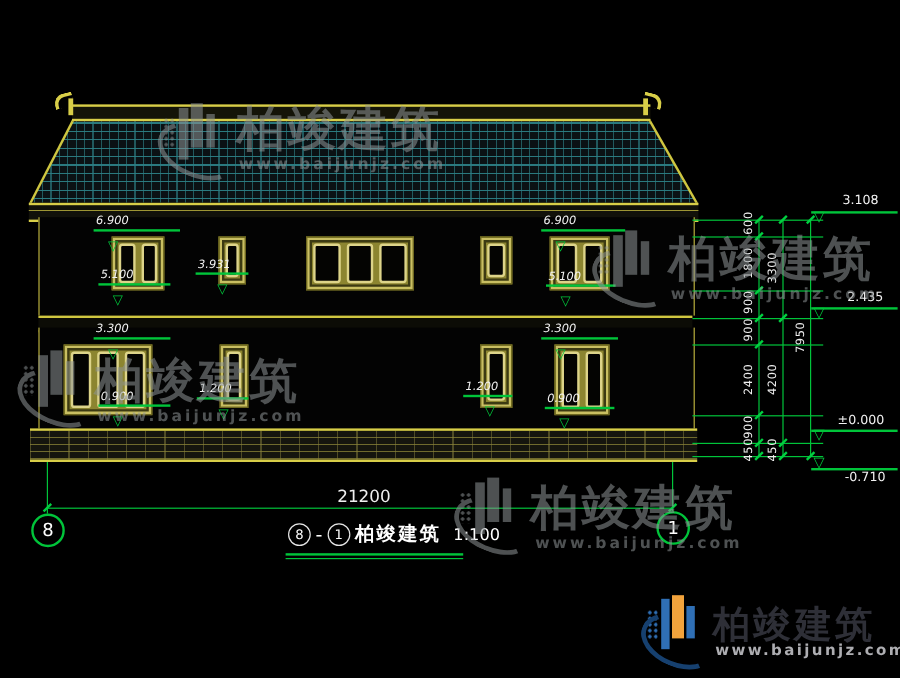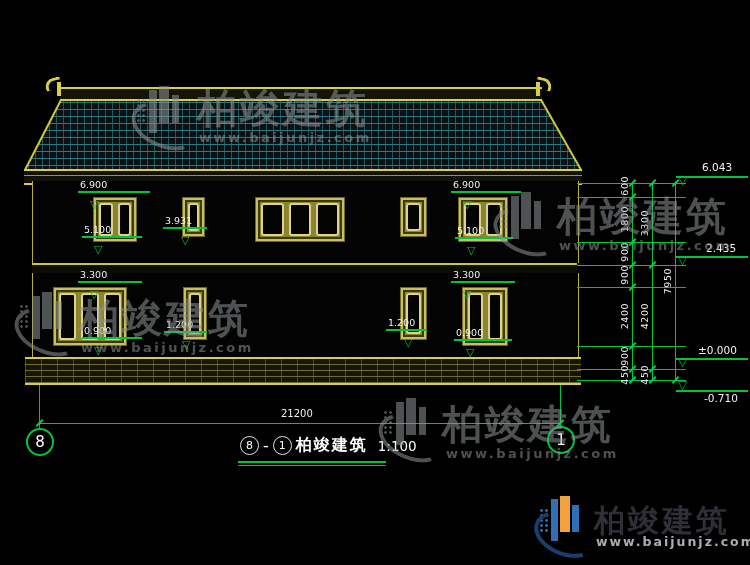--- a/index.html
+++ b/index.html
@@ -37,23 +37,23 @@
           repeating-linear-gradient(90deg, rgba(135,128,60,.5) 0 1px, transparent 1px 16px),
           repeating-linear-gradient(0deg, #6f6a2d 0 1px, #15150e 1px 6px);}
 
   
   .win{position:absolute;background:#8c8530;border:1px solid #6d671f;
        box-shadow:inset 0 0 0 2px #c9bf62, inset 0 0 0 4px #3c3a12;
        padding:5px;display:flex;gap:5px;box-sizing:border-box;}
   .pane{flex:1;border:2px solid #ddd489;background:#040402;border-radius:3px;}
 
   
-  .dimtxt{color:#efefef;font-size:10px;line-height:10px;white-space:nowrap;}
+  .dimtxt{color:#efefef;font-size:14px;line-height:10px;white-space:nowrap;}
   .gline{background:#00c43a;}
-  .wmk{position:absolute;}
+  .wmk{position:absolute;font-style:italic;}
   .wmk .t{display:block;color:#f2f2f2;font-size:9.5px;line-height:10px;margin-left:2px;}
   .wmk .l{height:1.5px;background:#00c43a;margin-top:1px;}
   .wmk .tri{position:absolute;left:12px;top:18px;color:#00c43a;font-size:11px;}
   .vtext{position:absolute;writing-mode:vertical-rl;transform:rotate(180deg);
          color:#efefef;font-size:9.5px;letter-spacing:.5px;white-space:nowrap;}
   .tick{position:absolute;width:9px;height:2px;background:#00d040;transform:rotate(-45deg);}
   .lvl-line{position:absolute;height:1.5px;background:#00c43a;}
   .lvl-tri{position:absolute;color:#00c43a;font-size:12px;line-height:10px;}
   .lvl-txt{position:absolute;color:#f2f2f2;font-size:10.5px;white-space:nowrap;}
   .axis-bubble{position:absolute;width:24px;height:24px;border:2px solid #00c43a;border-radius:50%;
@@ -227,21 +227,21 @@
   <div class="vtext" style="left:619px;top:242px;">900</div>
   <div class="vtext" style="left:619px;top:265px;">900</div>
   <div class="vtext" style="left:619px;top:303px;">2400</div>
   <div class="vtext" style="left:619px;top:346px;">900</div>
   <div class="vtext" style="left:619px;top:365px;">450</div>
   <div class="vtext" style="left:639px;top:210px;">3300</div>
   <div class="vtext" style="left:639px;top:303px;">4200</div>
   <div class="vtext" style="left:639px;top:365px;">450</div>
   <div class="vtext" style="left:662px;top:268px;">7950</div>
 
-  <div class="lvl-txt" style="left:702px;top:161px;">6.043</div>
+  <div class="lvl-txt" style="left:702px;top:161px;">3.108</div>
   <div class="lvl-line" style="left:676px;top:176px;width:72px;"></div>
   <div class="lvl-tri" style="left:678px;top:175px;">▽</div>
   <div class="lvl-txt" style="left:706px;top:242px;">2.435</div>
   <div class="lvl-line" style="left:676px;top:256px;width:72px;"></div>
   <div class="lvl-tri" style="left:678px;top:255px;">▽</div>
   <div class="lvl-txt" style="left:698px;top:344px;">±0.000</div>
   <div class="lvl-line" style="left:676px;top:358px;width:72px;"></div>
   <div class="lvl-tri" style="left:678px;top:357px;">▽</div>
   <div class="lvl-line" style="left:676px;top:390px;width:72px;"></div>
   <div class="lvl-tri" style="left:678px;top:380px;">▽</div>

